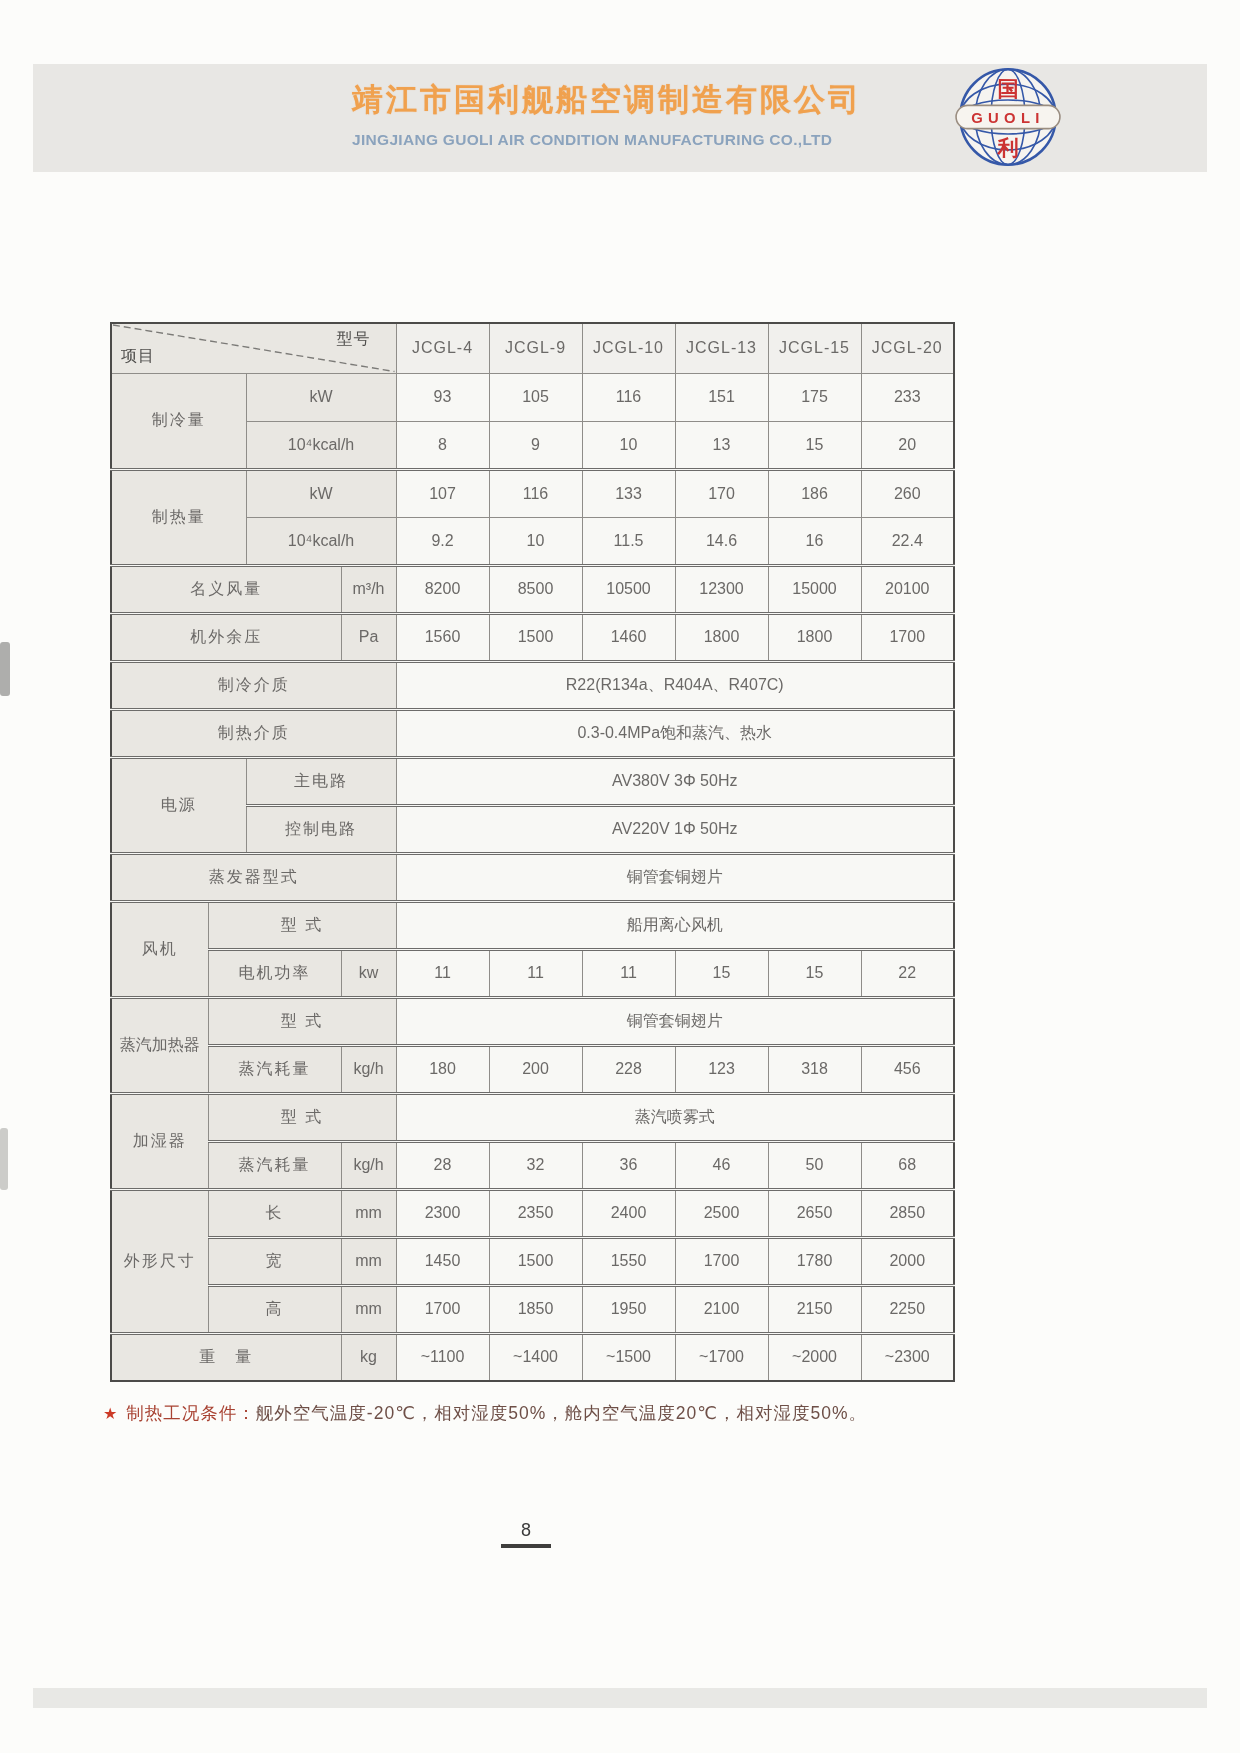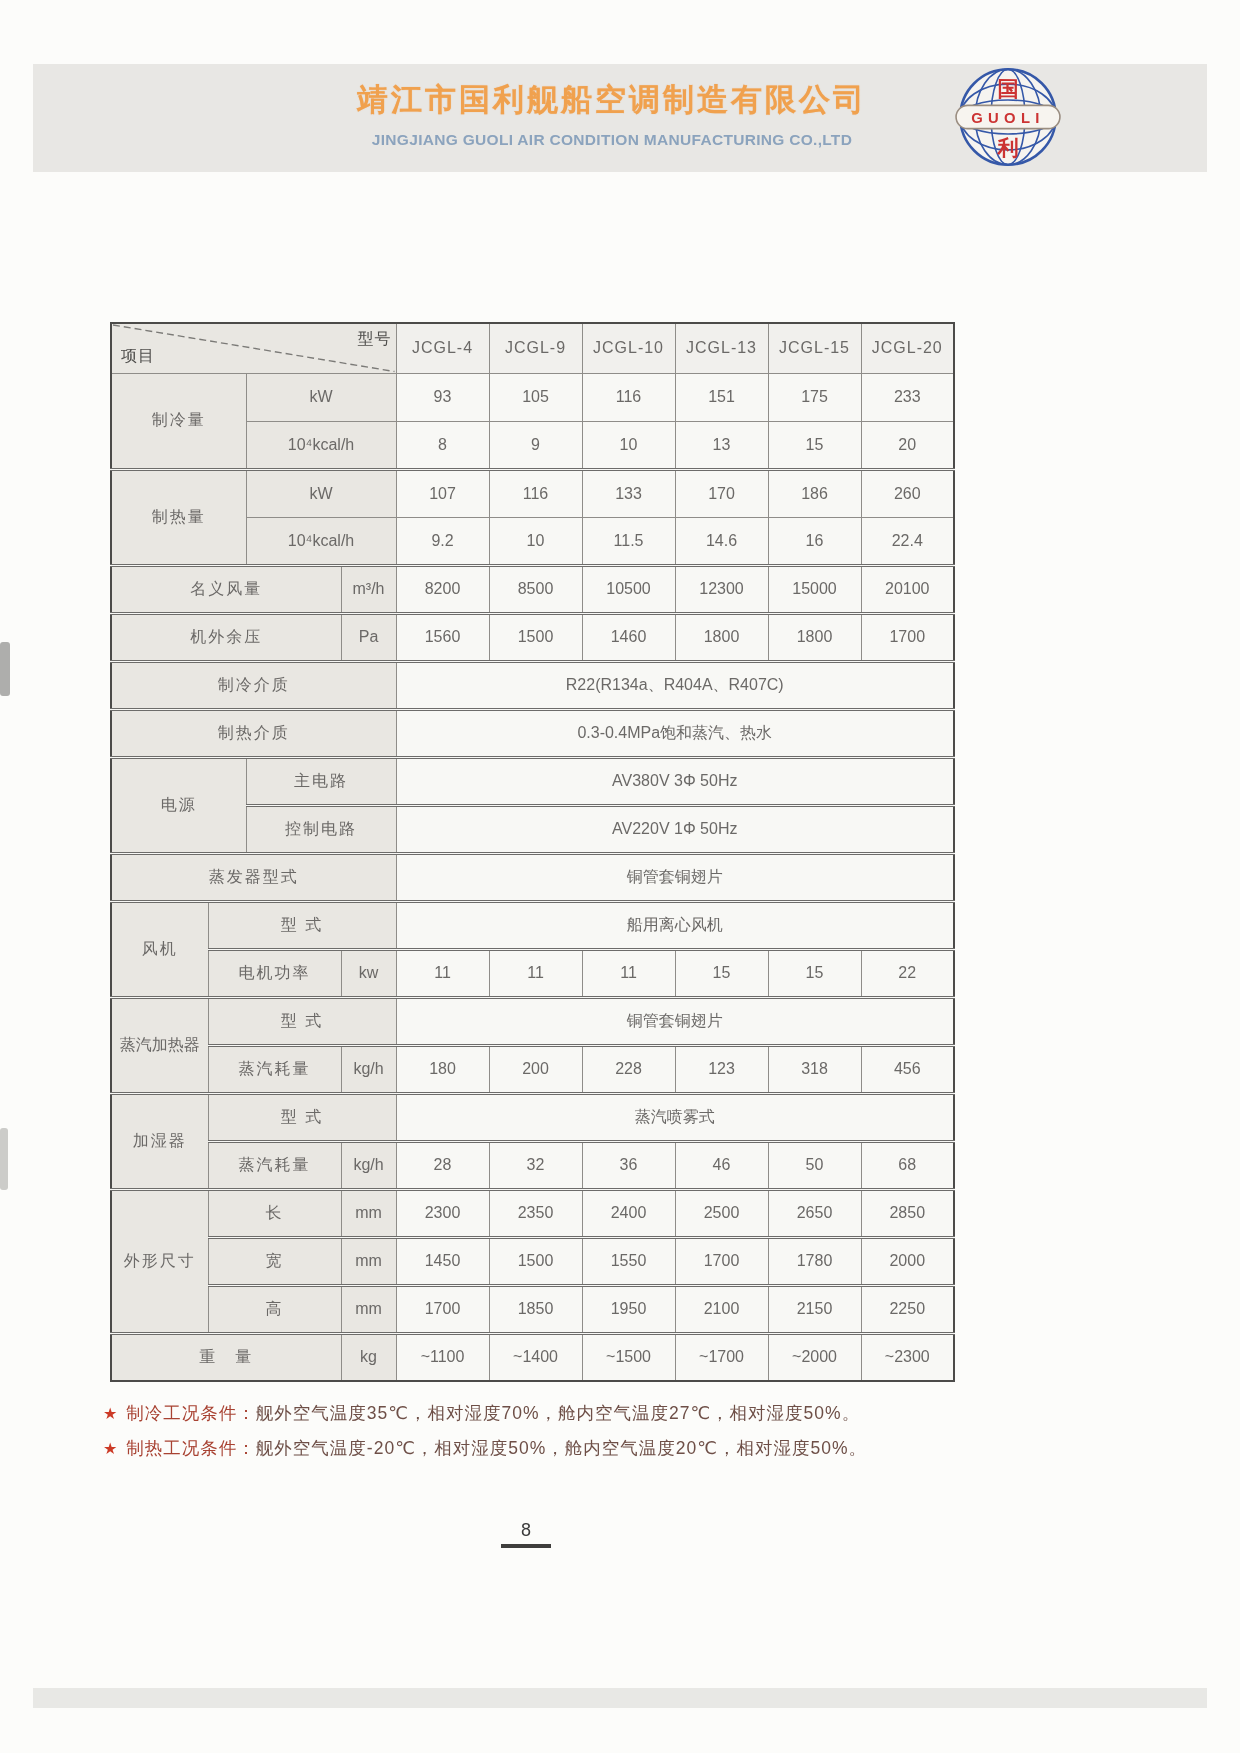--- a/index.html
+++ b/index.html
@@ -14,21 +14,21 @@
 
   
   .band-top    { position:absolute; left:33px; right:33px; top:64px;  height:108px; background:#e8e7e4; }
   .band-bottom { position:absolute; left:33px; right:33px; top:1688px; height:20px; background:#e2e1de; opacity:.75; }
 
   
   .smudge-a { position:absolute; left:0; top:642px;  width:10px; height:54px; background:#6d6d6b; opacity:.55; border-radius:3px; }
   .smudge-b { position:absolute; left:0; top:1128px; width:8px;  height:62px; background:#9b9b98; opacity:.5;  border-radius:3px; }
 
   
-  .company { position:absolute; left:352px; top:79px; width:520px; text-align:center; }
+  .company { position:absolute; left:352px; top:79px; width:520px; }
   .company-cn {
     font-size:31px; font-weight:bold; color:#f0a14e; letter-spacing:3px;
     text-shadow:0 0 1px rgba(236,150,70,.55);
     white-space:nowrap;
   }
   .company-en {
     margin-top:10px; font-size:15.5px; font-weight:bold; color:#8ba3bd;
     letter-spacing:.3px; white-space:nowrap;
   }
   .logo { position:absolute; left:953px; top:64px; width:110px; height:106px; }
@@ -55,21 +55,21 @@
   td.lab  { background:#e9e7e2; color:#4f4e4c; }
   .cjk    { letter-spacing:2px; }
   td.model{ background:#f1f0ed; color:#5c5b59; letter-spacing:1px; font-size:16.5px; }
   tr.hdr td { height:50px; }
   tr.sec td { border-top:3px double #6d6c6a; }
 
   
   td.corner { position:relative; padding:0; }
   td.corner svg { position:absolute; inset:0; width:100%; height:100%; }
   .corner-item  { position:absolute; left:9px;  bottom:6px; font-size:16px; color:#4f4e4c; letter-spacing:1px;text-align:right; }
-  .corner-model { position:absolute; right:4px; top:5px;   font-size:16px; color:#4f4e4c; letter-spacing:1px; }
+  .corner-model { position:absolute; right:25px; top:5px;   font-size:16px; color:#4f4e4c; letter-spacing:1px; }
 
   
   .footnotes { position:absolute; left:103px; top:1396px; width:1030px; }
   .footnote  { font-size:17.5px; line-height:34px; white-space:nowrap; }
   .fn-star   { color:#cc3a26; margin-right:9px; font-size:16px; }
   .fn-label  { color:#a84232; letter-spacing:1px; }
   .fn-text   { color:#6e4f47; letter-spacing:1px; }
 
   
   .pageno {
@@ -314,22 +314,19 @@
       <td>~1500</td>
       <td>~1700</td>
       <td>~2000</td>
       <td>~2300</td>
     </tr>
   </tbody>
     </table>
 
   <div class="footnotes">
     <div class="footnote">
-      <span class="fn-star">★</span><span class="fn-label">制冷工况条件：</span><span class="fn-text">舰外空气温度35℃，相对湿度70%，舱内空气温度27℃，相对湿度50%。</span>
-    </div>
-    <div class="footnote">
       <span class="fn-star">★</span><span class="fn-label">制热工况条件：</span><span class="fn-text">舰外空气温度-20℃，相对湿度50%，舱内空气温度20℃，相对湿度50%。</span>
     </div>
   </div>
 
   <div class="pageno">8</div>
 
 </div>
 
 </body></html>

